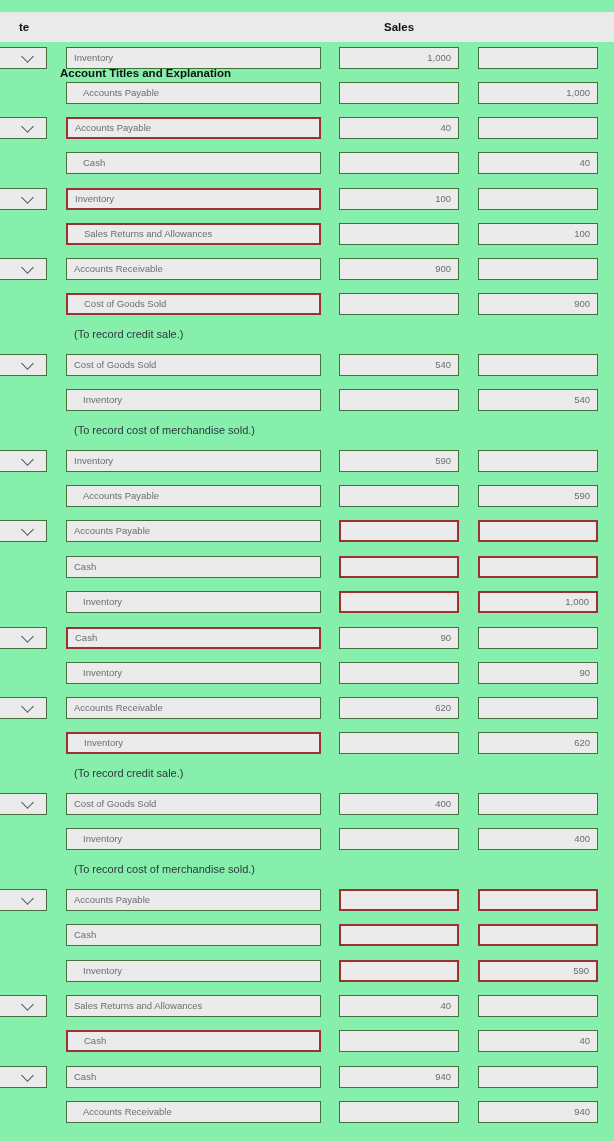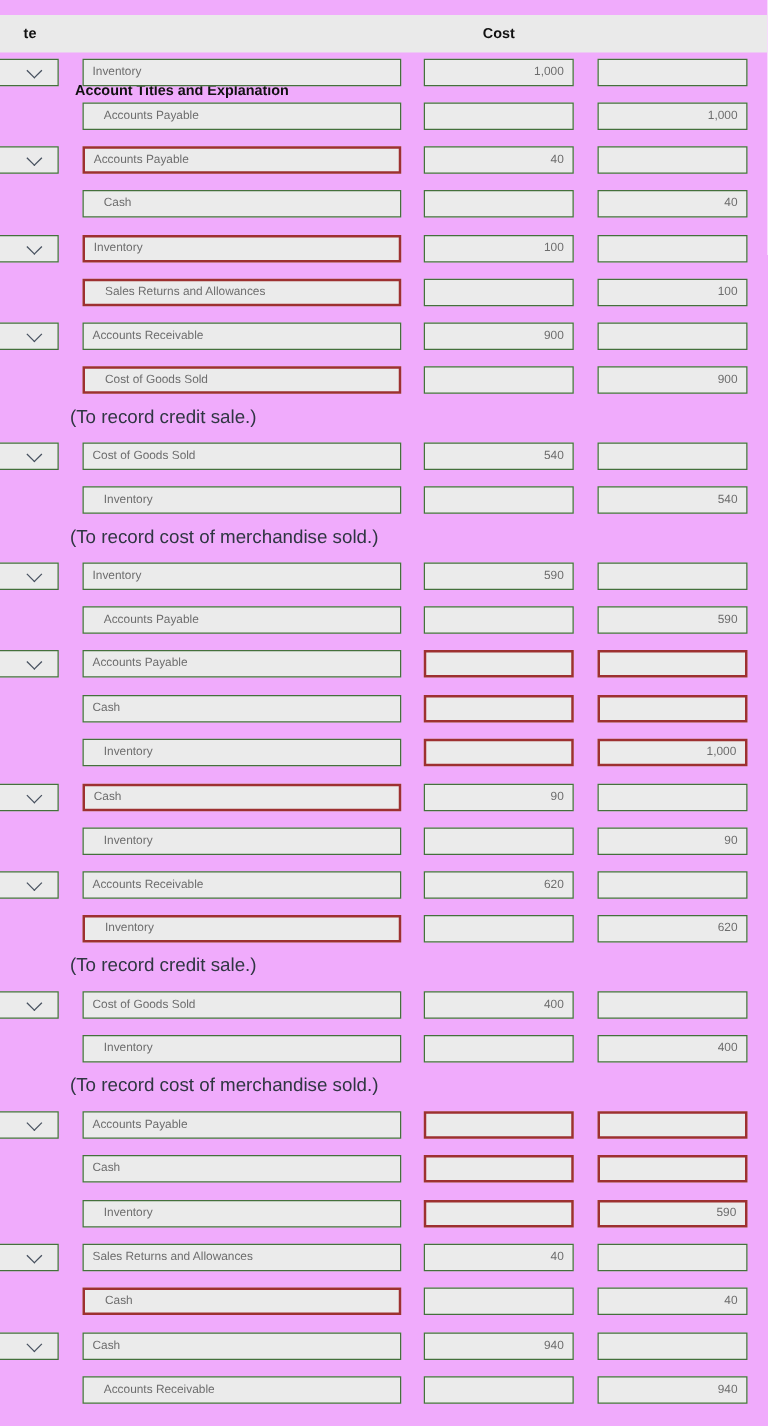--- a/index.html
+++ b/index.html
@@ -6,21 +6,21 @@
   html, body {
     margin: 0;
     padding: 0;
     background: #ffffff;
     font-family: "Liberation Sans", sans-serif;
   }
   #page {
     position: relative;
     width: 614px;
     height: 1141px;
-    background: #f0abfc;
+    background: #86efac;
     overflow: hidden;
   }
 
   
   .header-band {
     position: absolute;
     left: 0;
     top: 12px;
     width: 614px;
     height: 30px;
@@ -89,38 +89,38 @@
   }
   .fld.err { border: 2px solid #9d3030; line-height: 18px; }
 
   .f-acct   { left: 66px;  width: 255px; text-align: left; }
   .f-acct.ind { padding-left: 16px; }
   .f-debit  { left: 339px; width: 120px; text-align: right; }
   .f-credit { left: 478px; width: 120px; text-align: right; }
 
   .note {
     position: absolute;
-    left: 56px;
+    left: 74px;
     top: 0;
     height: 22px;
     line-height: 22px;
-    font-size: 15px;
+    font-size: 11px;
     color: #2f3642;
     white-space: nowrap;
   }
 </style>
 </head>
 <body>
 
 <div id="page">
 
   <div class="header-band"></div>
   <div class="hdr hdr-date">te</div>
   <div class="hdr hdr-acct">Account Titles and Explanation</div>
-  <div class="hdr hdr-debit">Cost</div>
+  <div class="hdr hdr-debit">Sales</div>
 
   <div id="rows-container">
       <div class="row" style="top: 47px;">
         <div class="sel-wrap">
           <div class="sel">
             <span class="chev"></span>
           </div>
         </div>
         <div class="fld f-acct">Inventory</div>
         <div class="fld f-debit">1,000</div>

